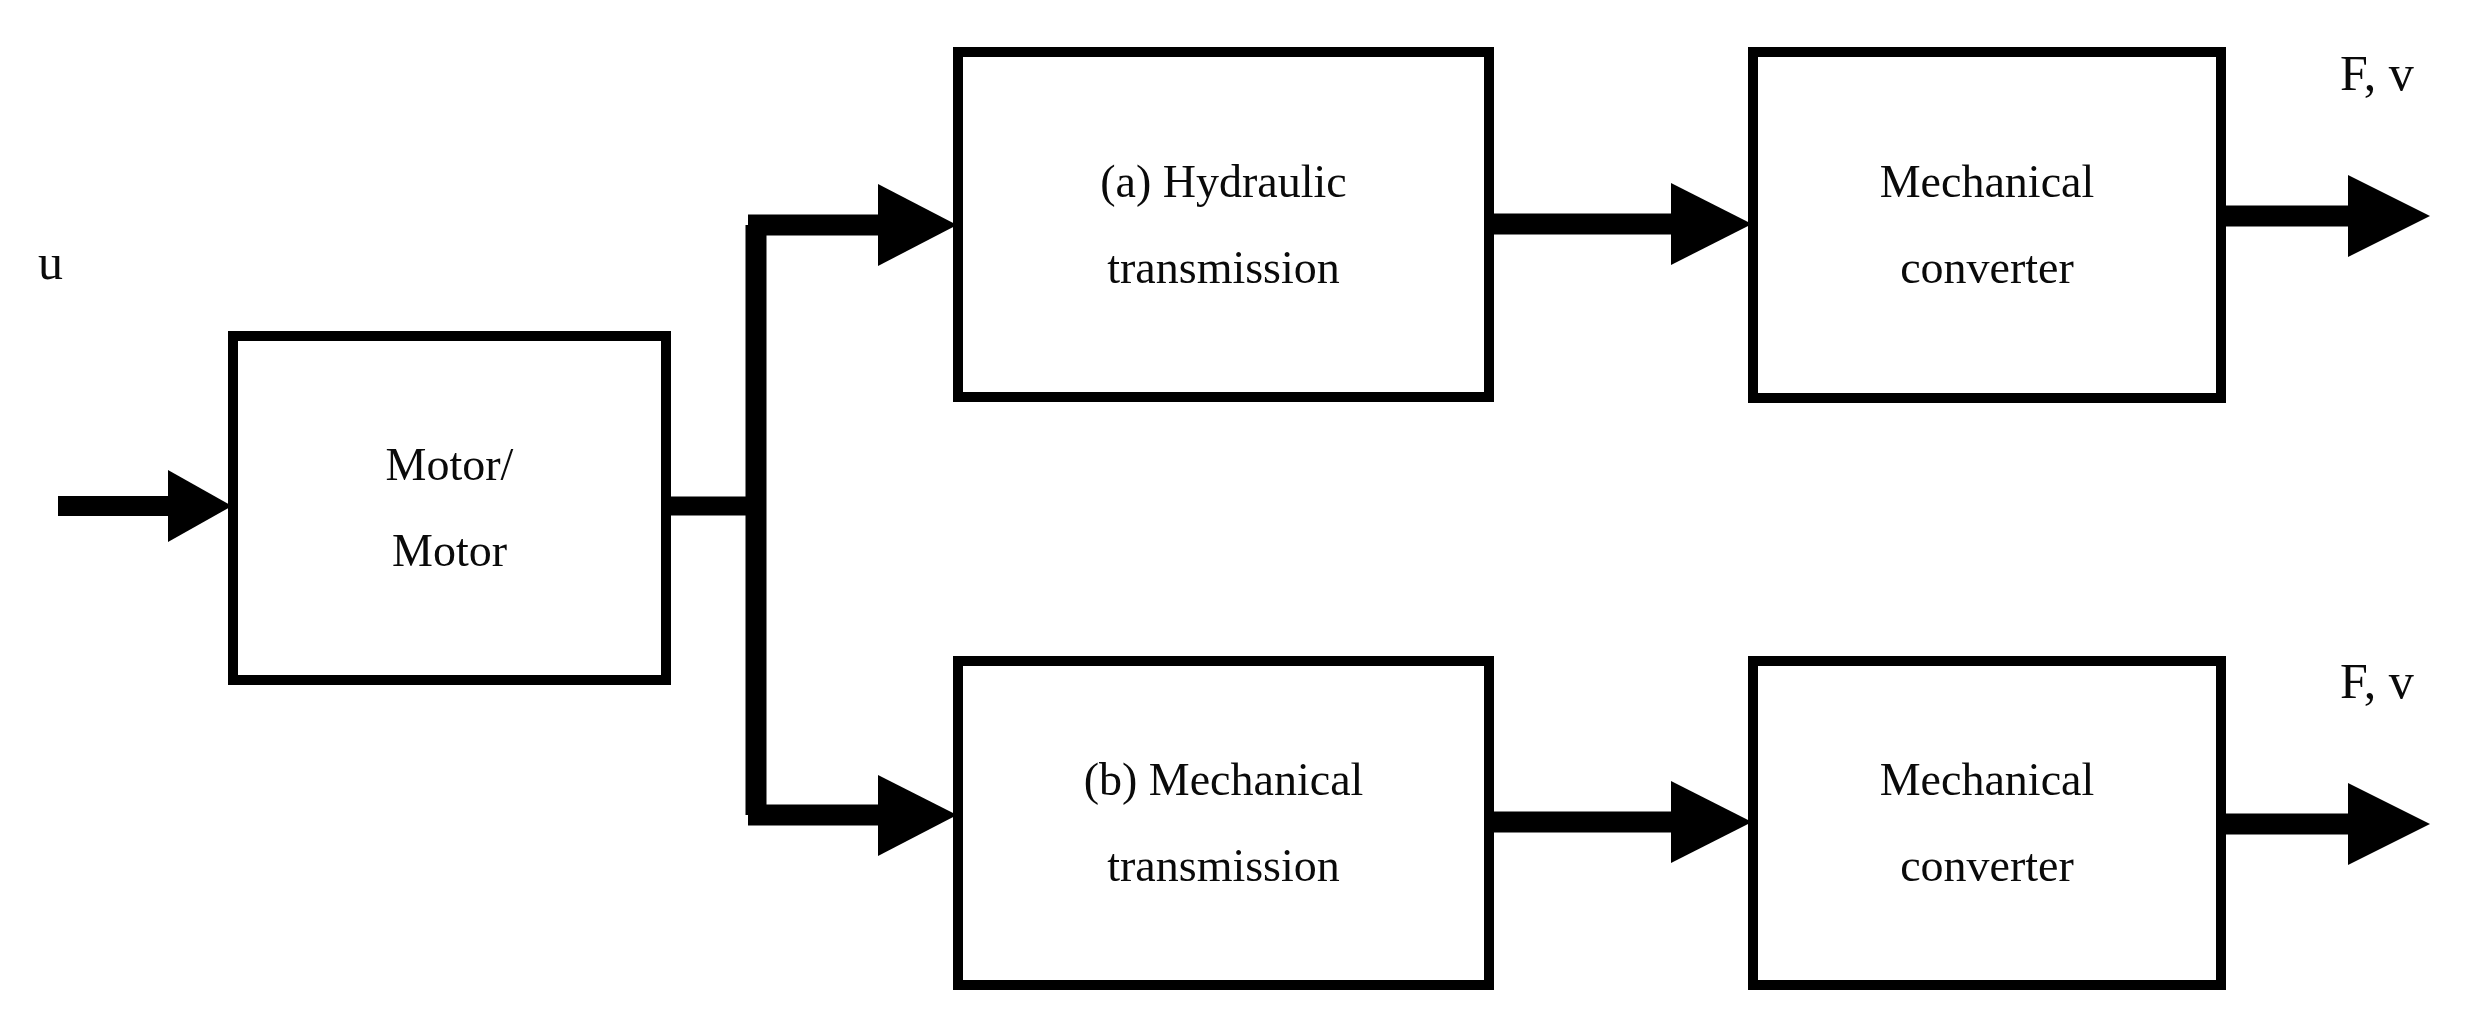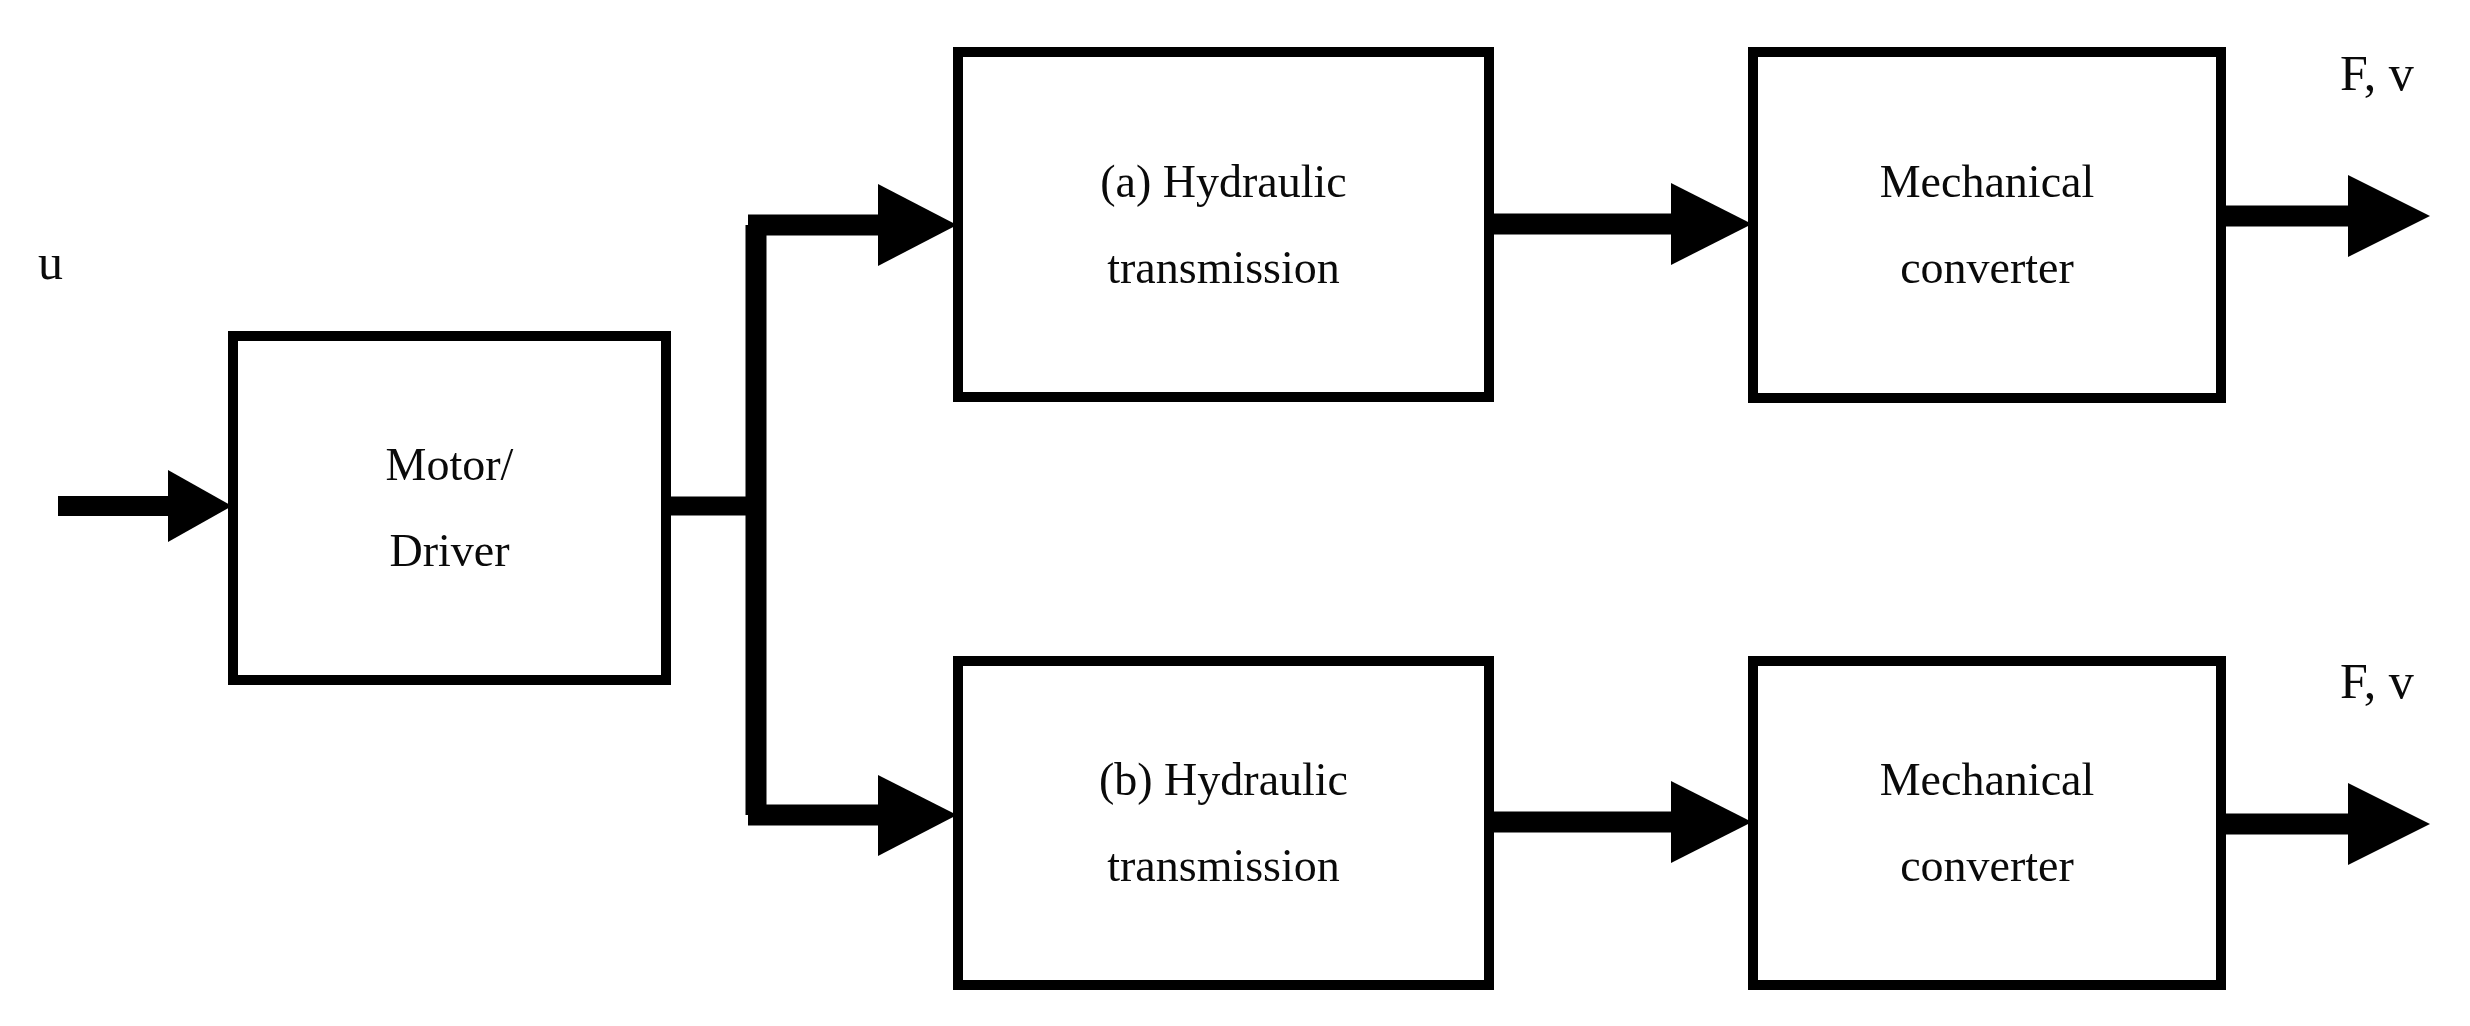--- a/index.html
+++ b/index.html
@@ -102,35 +102,35 @@
 
     <g>
       <line x1="2221" y1="824" x2="2355" y2="824" stroke="#000000" stroke-width="21"></line>
       <polygon points="2348,783 2430,824 2348,865" fill="#000000"></polygon>
     </g>
 
   </svg>
 
   <div class="blk-label" style="left:233px; top:336px; width:433px; height:344px;">
     <span class="l1">Motor/</span>
-    <span class="l2">Driver</span>
+    <span class="l2">Motor</span>
   </div>
 
   <div class="blk-label" style="left:958px; top:52px; width:531px; height:345px;">
     <span class="l1">(a) Hydraulic</span>
     <span class="l2">transmission</span>
   </div>
 
   <div class="blk-label" style="left:1753px; top:52px; width:468px; height:346px;">
     <span class="l1">Mechanical</span>
     <span class="l2">converter</span>
   </div>
 
   <div class="blk-label" style="left:958px; top:661px; width:531px; height:324px;">
-    <span class="l1">(b) Hydraulic</span>
+    <span class="l1">(b) Mechanical</span>
     <span class="l2">transmission</span>
   </div>
 
   <div class="blk-label" style="left:1753px; top:661px; width:468px; height:324px;">
     <span class="l1">Mechanical</span>
     <span class="l2">converter</span>
   </div>
 
   <div class="sig-label" style="left:38px; top:237px;">u</div>
 

